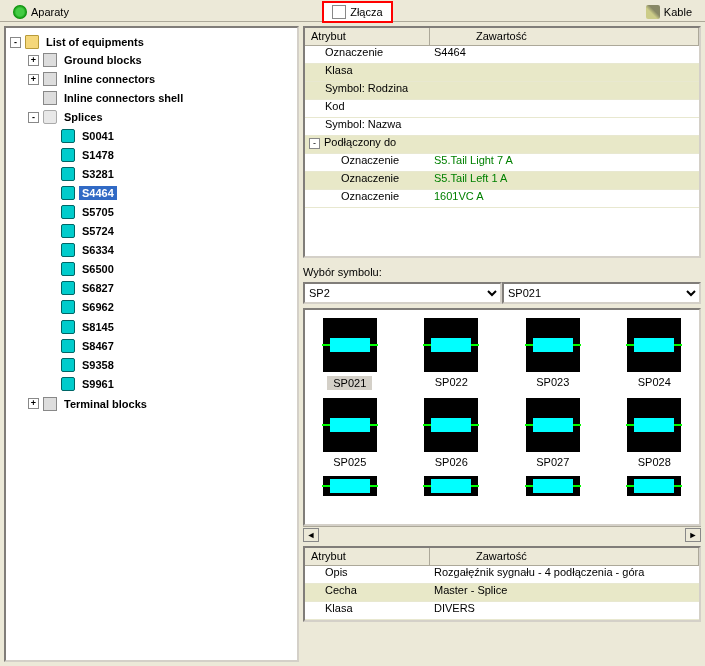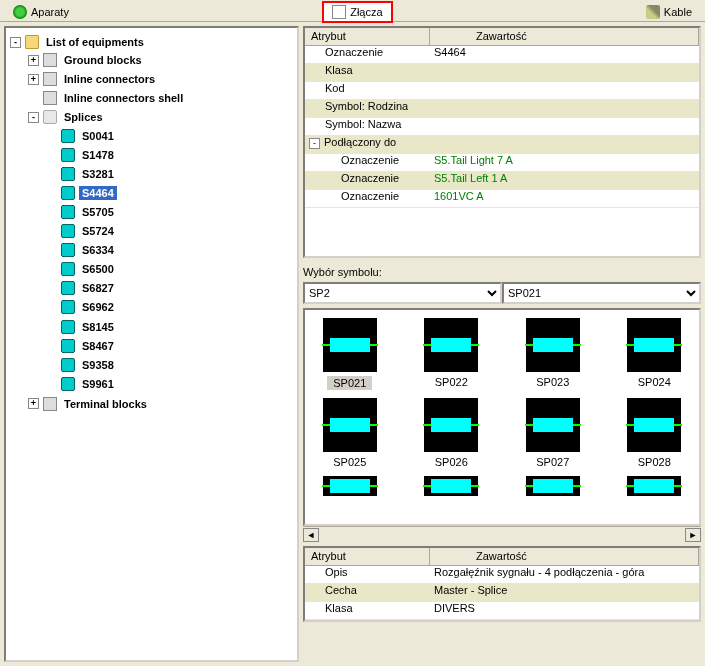--- a/index.html
+++ b/index.html
@@ -121,26 +121,26 @@
    </div>
    <div class="pg-body" id="pg-top">
           <div class="pg-row">
             <div class="c1"><span>Oznaczenie</span></div>
             <div class="c2">S4464</div>
           </div>
           <div class="pg-row stripe">
             <div class="c1"><span>Klasa</span></div>
             <div class="c2"></div>
           </div>
+          <div class="pg-row stripe">
+            <div class="c1"><span>Symbol: Rodzina</span></div>
+            <div class="c2"></div>
+          </div>
           <div class="pg-row">
             <div class="c1"><span>Kod</span></div>
-            <div class="c2"></div>
-          </div>
-          <div class="pg-row stripe">
-            <div class="c1"><span>Symbol: Rodzina</span></div>
             <div class="c2"></div>
           </div>
           <div class="pg-row">
             <div class="c1"><span>Symbol: Nazwa</span></div>
             <div class="c2"></div>
           </div>
           <div class="pg-row stripe">
             <div class="c1"><span class="expander">-</span><span>Podłączony do</span></div>
             <div class="c2"></div>
           </div>

